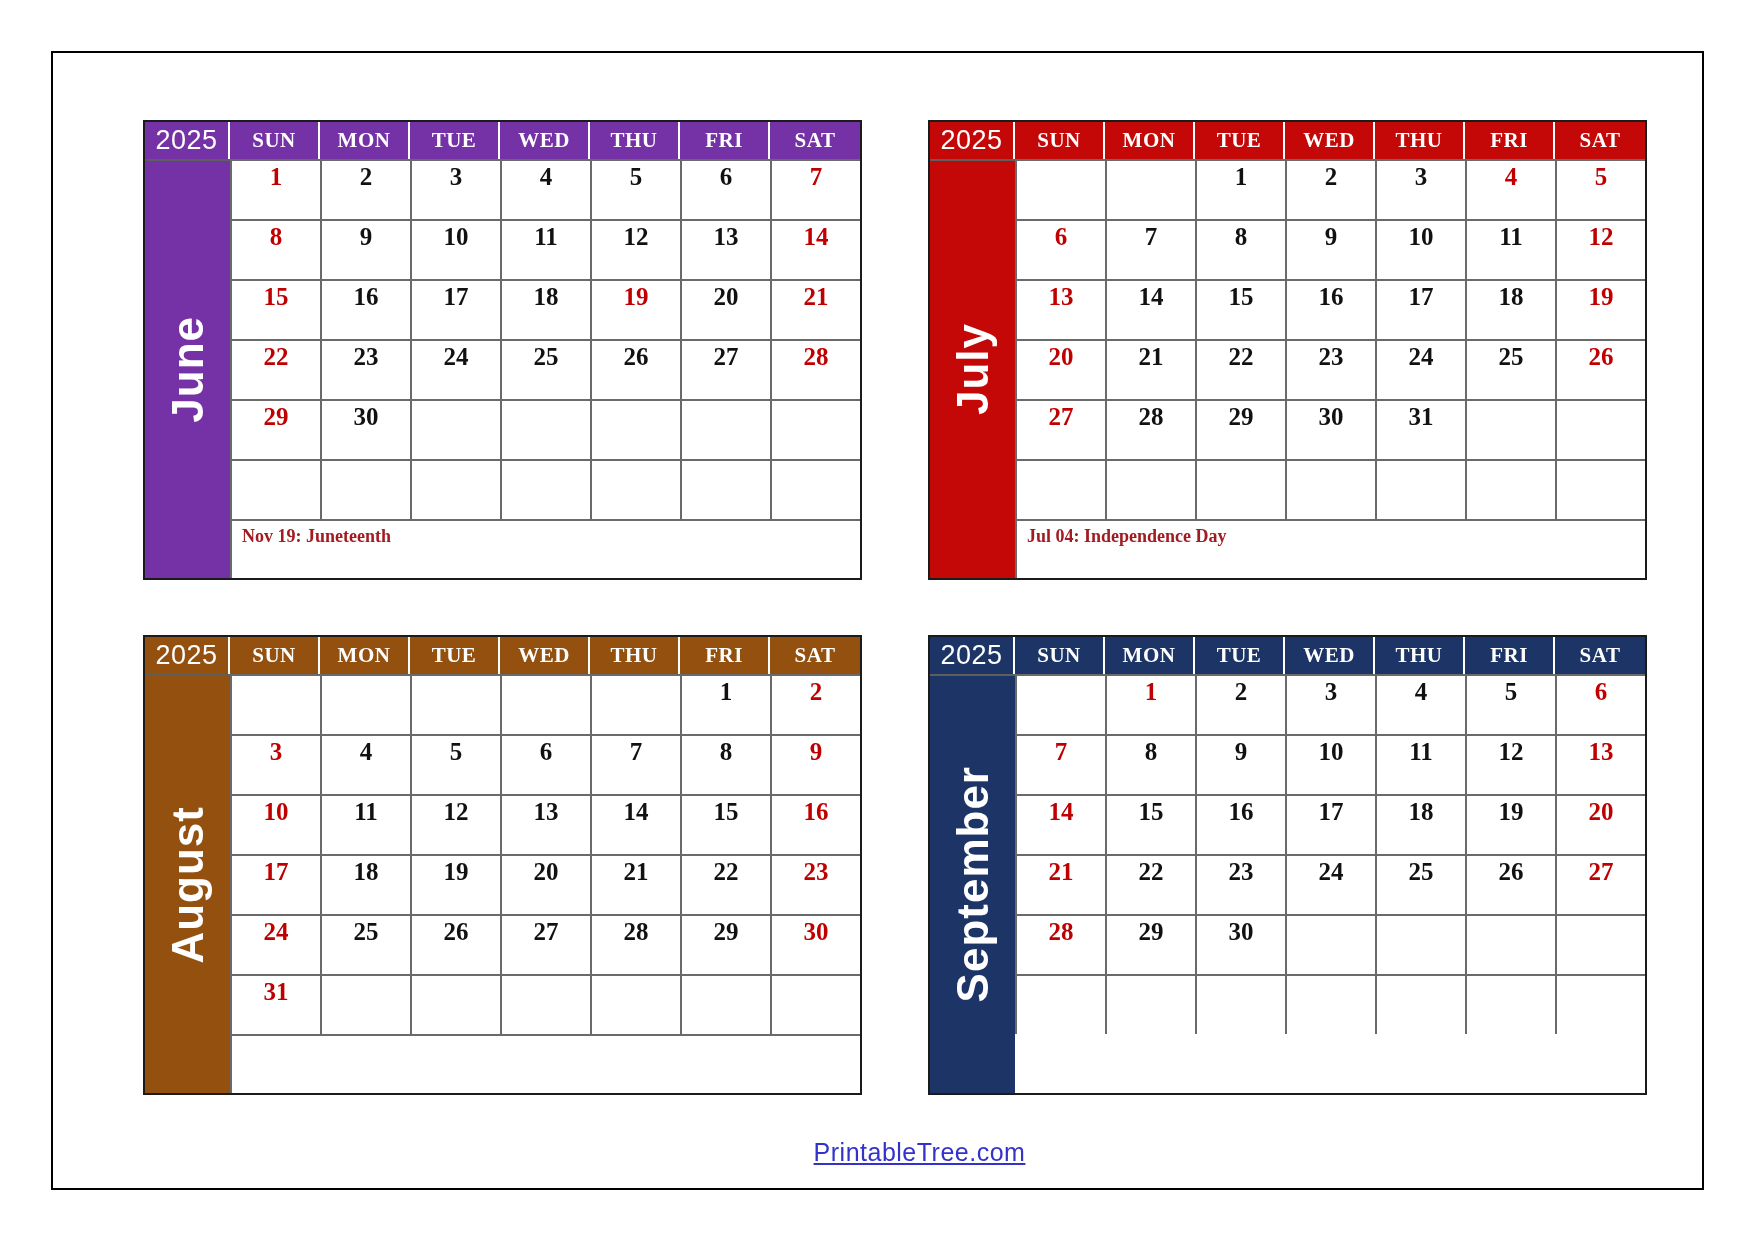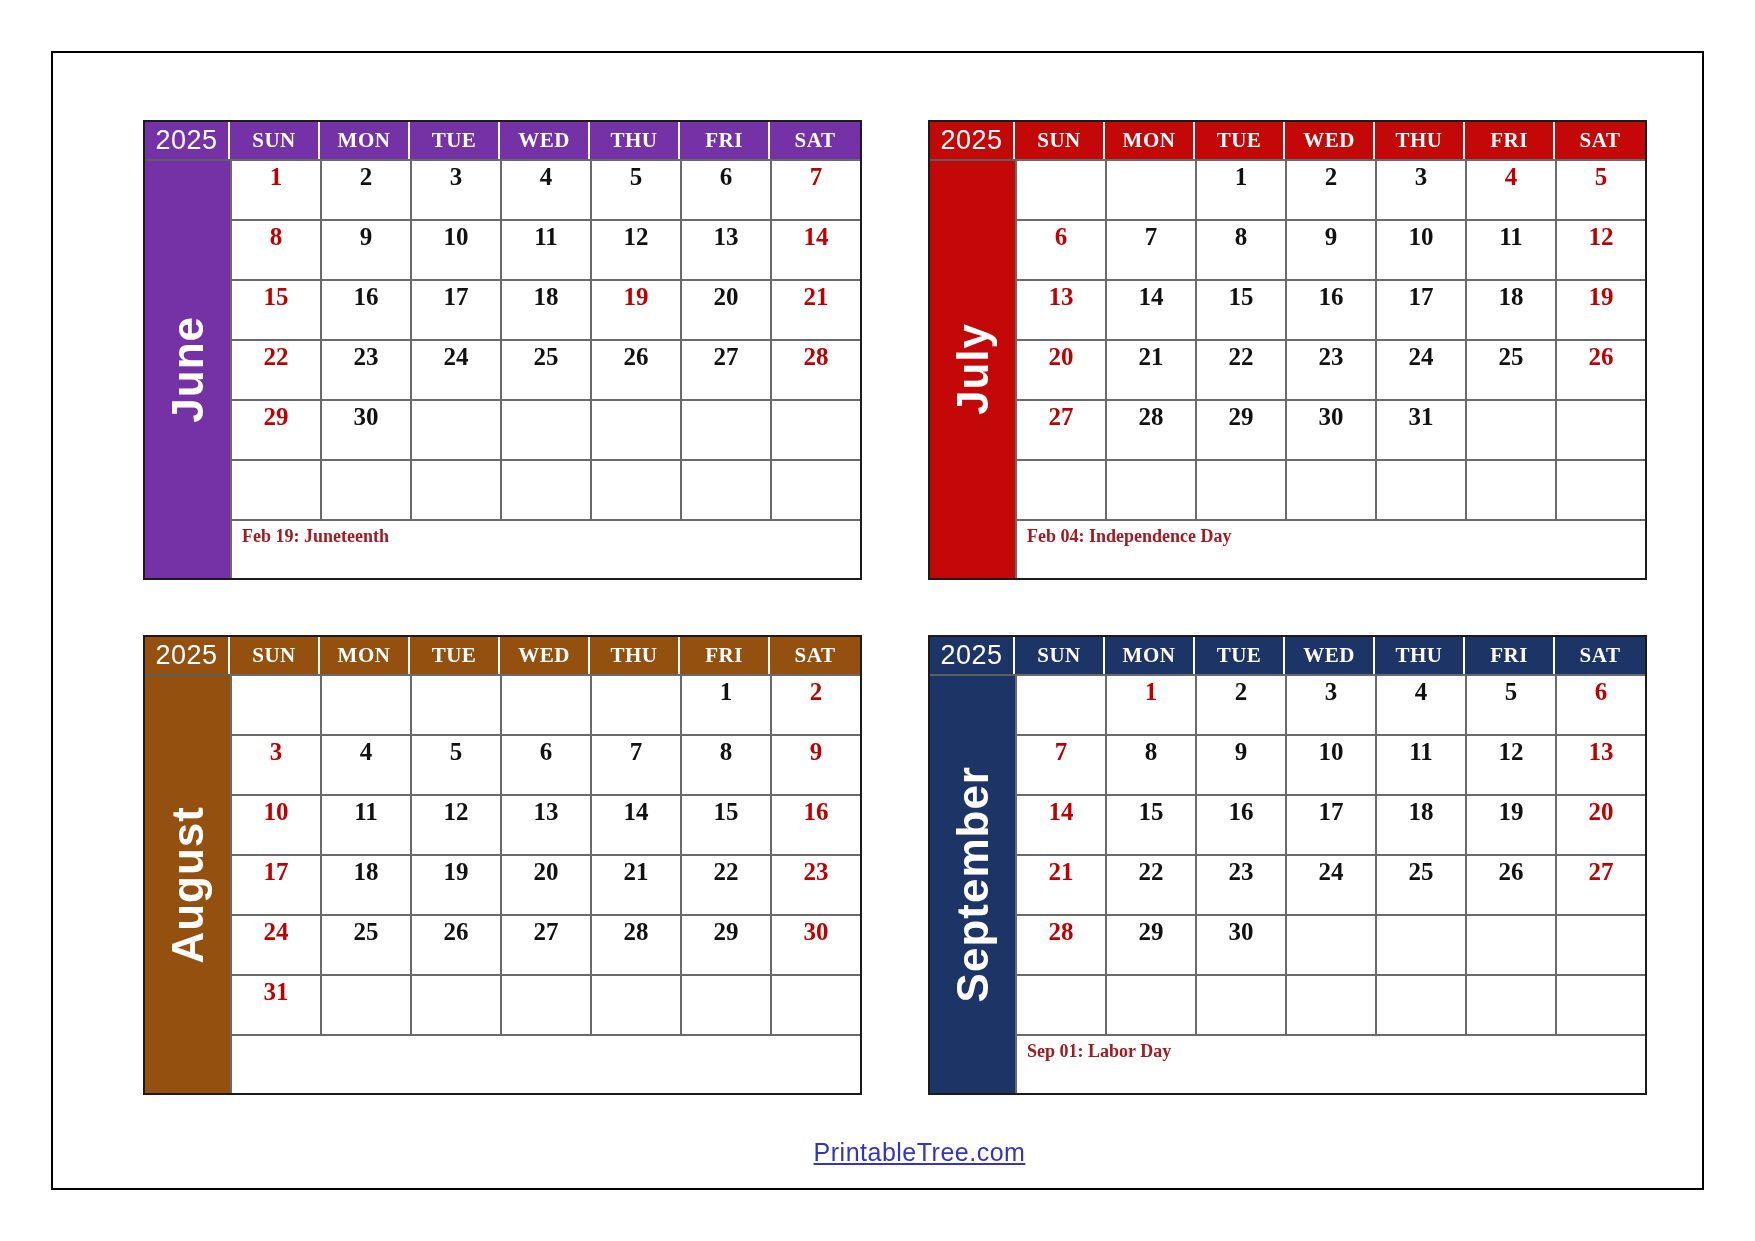--- a/index.html
+++ b/index.html
@@ -163,21 +163,21 @@
       <div class="dcell"></div>
       <div class="dcell"></div>
       <div class="dcell"></div>
       <div class="dcell"></div>
       <div class="dcell"></div>
       <div class="dcell"></div>
       <div class="dcell"></div>
       <div class="dcell"></div>
       <div class="dcell"></div>
       <div class="strip">
-        <div class="note">Feb 19: Juneteenth</div>
+        <div class="note">Nov 19: Juneteenth</div>
       </div>
     </div>
     <div class="calendar pos-1" style="--month-color: #c40808;">
       <div class="hcell year-cell">2025</div>
       <div class="hcell day-name">SUN</div>
       <div class="hcell day-name">MON</div>
       <div class="hcell day-name">TUE</div>
       <div class="hcell day-name">WED</div>
       <div class="hcell day-name">THU</div>
       <div class="hcell day-name">FRI</div>
@@ -221,21 +221,21 @@
       <div class="dcell"></div>
       <div class="dcell"></div>
       <div class="dcell"></div>
       <div class="dcell"></div>
       <div class="dcell"></div>
       <div class="dcell"></div>
       <div class="dcell"></div>
       <div class="dcell"></div>
       <div class="dcell"></div>
       <div class="strip">
-        <div class="note">Feb 04: Independence Day</div>
+        <div class="note">Jul 04: Independence Day</div>
       </div>
     </div>
     <div class="calendar pos-2" style="--month-color: #93500f;">
       <div class="hcell year-cell">2025</div>
       <div class="hcell day-name">SUN</div>
       <div class="hcell day-name">MON</div>
       <div class="hcell day-name">TUE</div>
       <div class="hcell day-name">WED</div>
       <div class="hcell day-name">THU</div>
       <div class="hcell day-name">FRI</div>
@@ -334,21 +334,18 @@
       <div class="dcell"></div>
       <div class="dcell"></div>
       <div class="dcell"></div>
       <div class="dcell"></div>
       <div class="dcell"></div>
       <div class="dcell"></div>
       <div class="dcell"></div>
       <div class="dcell"></div>
       <div class="dcell"></div>
       <div class="dcell"></div>
-      <div class="strip">
-        <div class="note">Sep 01: Labor Day</div>
-      </div>
     </div>
   </div>
 
 <div class="footer">
   <a class="footer-link" href="#">PrintableTree.com</a>
 </div>
 
 </body></html>

